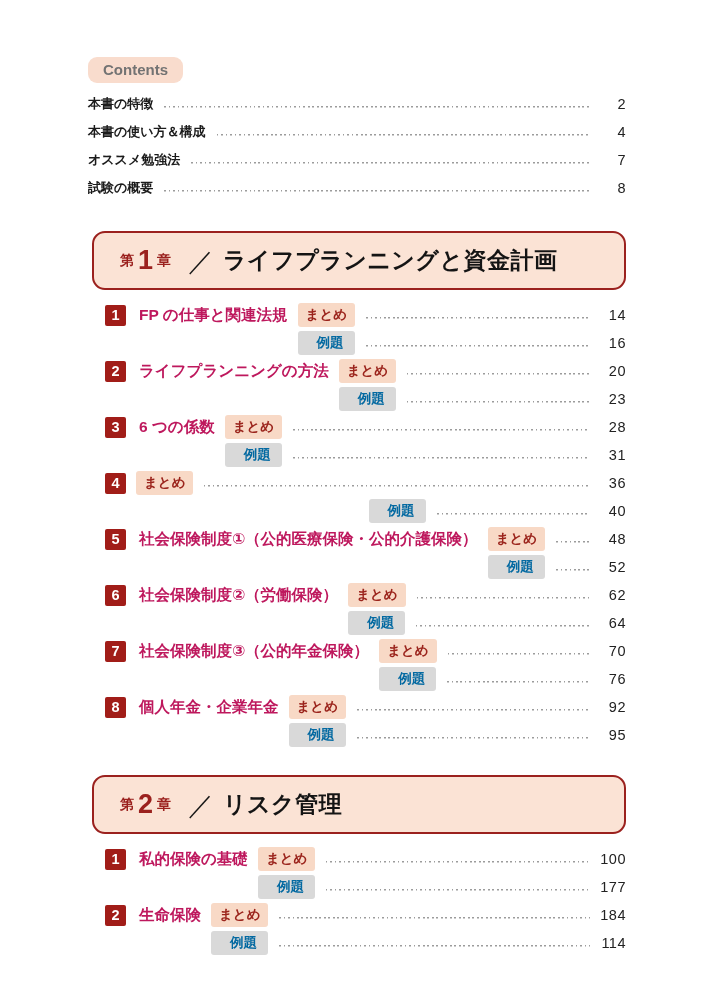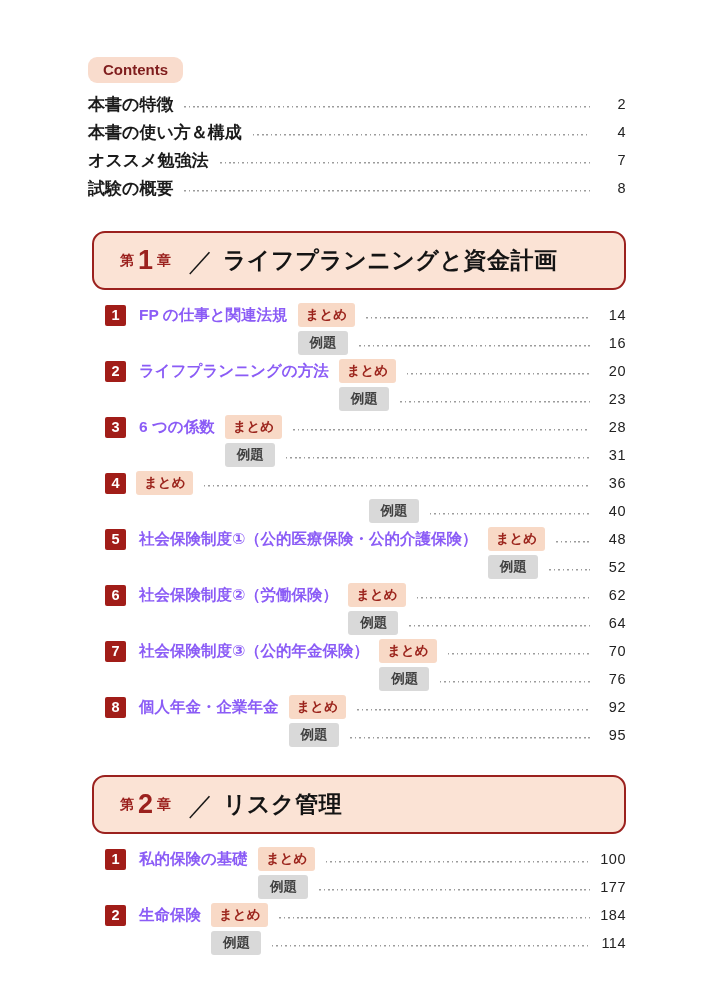--- a/index.html
+++ b/index.html
@@ -10,21 +10,21 @@
     font-family: "Liberation Sans", "DejaVu Sans", sans-serif;
     color: #1b1b1b;
     overflow: hidden;
   }
   .page { padding: 57px 79px 0 88px; }
 
   
   .contents-badge {
     display: inline-block;
     background: #f9dccd;
-    color: #7f1d1d;
+    color: #737373;
     font-weight: 700;
     font-size: 15px;
     padding: 4px 15px 5px 15px;
     border-radius: 9px;
     margin-bottom: 7px;
   }
 
   
   .leader {
     flex: 1;
@@ -38,21 +38,21 @@
   .page-num {
     min-width: 27px;
     text-align: right;
     font-size: 14.5px;
     color: #222222;
     letter-spacing: 0.5px;
   }
 
   
   .fm-row { display: flex; align-items: center; height: 28px; }
-  .fm-label { font-size: 17px; font-weight: 600; color: #1b1b1b; }
+  .fm-label { font-size: 13px; font-weight: 600; color: #1b1b1b; }
 
   
   .chapter-box {
     margin: 29px 0 0 4px;
     height: 59px;
     background: #fbe3d5;
     border: 2.5px solid #9b211e;
     border-radius: 13px;
     display: flex;
     align-items: center;
@@ -74,37 +74,37 @@
     background: #a11d18;
     color: #ffffff;
     font-weight: 700;
     font-size: 14.5px;
     border-radius: 2px;
     flex: none;
   }
   .item-title {
     font-size: 15.5px;
     font-weight: 600;
-    color: #8b5cf6;
+    color: #be185d;
     margin-left: 13px;
     white-space: nowrap;
   }
   .tag {
     display: inline-block;
     font-size: 13.5px;
     font-weight: 700;
     padding: 2.5px 8px 3.5px 8px;
     border-radius: 3px;
     margin-left: 10px;
     white-space: nowrap;
     flex: none;
     text-align: right;
   }
   .tag-summary { background: #f8d9c6; color: #9b241c; }
-  .tag-example { background: #d9d9d9; color: #404040; padding-left: 12px; padding-right: 11px; }
+  .tag-example { background: #d9d9d9; color: #0369a1; padding-left: 19px; padding-right: 11px; }
   .ghost { visibility: hidden; display: inline-flex; align-items: center; flex: none; }
 
   .chapter-section:last-child .chapter-box { margin-top: 26px; }
 </style>
 </head>
 <body>
 
 <div class="page">
 
   <div class="contents-badge">Contents</div>

